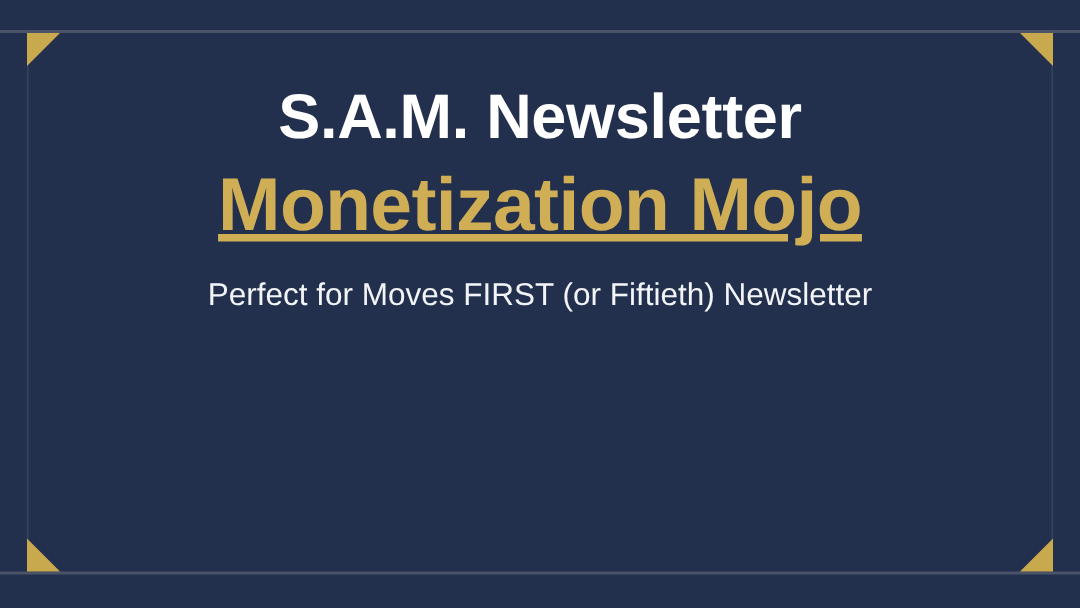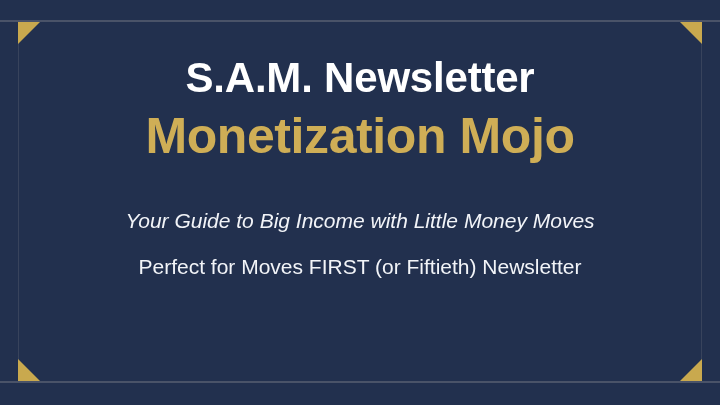--- a/index.html
+++ b/index.html
@@ -91,20 +91,21 @@
 
   .title-accent {
     font-size: 50px;
     font-weight: bold;
     color: #cfae56;
     line-height: 1.05;
     letter-spacing: -0.4px;
     text-align: center;
     white-space: nowrap;
     margin-top: 10px;
+    text-decoration: underline;
   }
 
   .tagline {
     font-size: 21px;
     font-style: italic;
     font-weight: normal;
     color: #f2f4f8;
     text-align: center;
     white-space: nowrap;
     margin-top: 46px;
@@ -132,18 +133,17 @@
   <div class="corner tl"></div>
   <div class="corner tr"></div>
   <div class="corner bl"></div>
   <div class="corner br"></div>
 
   <div class="content">
     <div class="title-main">S.A.M. Newsletter</div>
 
     <div class="title-accent">Monetization Mojo</div>
 
-    <div class="tagline">Your Guide to Big Income with Little Money Moves</div>
 
     <div class="subline">Perfect for Moves FIRST (or Fiftieth) Newsletter</div>
   </div>
 
 </div>
 
 </body></html>

